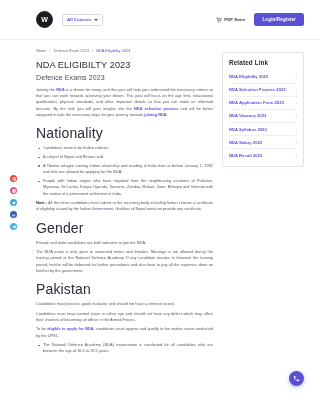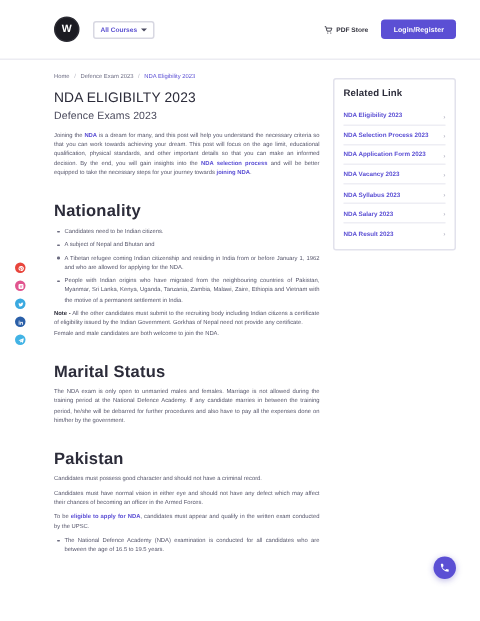--- a/index.html
+++ b/index.html
@@ -99,24 +99,24 @@
     font-size: 7px;
     font-weight: normal;
     color: #4a4a5c;
     margin-top: 2.5px;
     letter-spacing: .1px;
   }
   .intro { margin-top: 6px; font-size: 3.9px; line-height: 1.62; color: #55556a; text-align: justify; }
   .intro b, .bold-link { color: #5b4fd4; font-weight: bold; }
 
   h3.sec {
-    font-size: 11px;
-    font-weight: bold;
+    font-size: 14px;
+    font-weight: normal;
     color: #2c2c3a;
-    margin: 17px 0 4px;
+    margin: 7px 0 4px;
     letter-spacing: .15px;
   }
   p.body { font-size: 3.9px; line-height: 1.62; color: #55556a; text-align: justify; margin-bottom: 3px; }
   ul.bullets { list-style: none; margin: 0 0 3px 0; padding: 0; }
   ul.bullets li {
     position: relative;
     padding-left: 7px;
     font-size: 3.9px;
     line-height: 1.62;
     color: #55556a;
@@ -245,23 +245,23 @@
       <ul class="bullets">
         <li>Candidates need to be Indian citizens.</li>
         <li>A subject of Nepal and Bhutan and</li>
         <li>A Tibetan refugee coming Indian citizenship and residing in India from or before January 1, 1962 and who are allowed for applying for the NDA.</li>
         <li>People with Indian origins who have migrated from the neighbouring countries of Pakistan, Myanmar, Sri Lanka, Kenya, Uganda, Tanzania, Zambia, Malawi, Zaire, Ethiopia and Vietnam with the motive of a permanent settlement in India.</li>
       </ul>
       <p class="note-blk">
         <b>Note -</b><span> All the other candidates must submit to the recruiting body including Indian citizens a certificate of eligibility issued by the Indian Government. Gorkhas of Nepal need not provide any certificate.</span>
       </p>
 
+      <h3 class="sec">Gender</h3>
       <p class="body">Female and male candidates are both welcome to join the NDA.</p>
 
-      <h3 class="sec">Marital Status</h3>
       <p class="body">The NDA exam is only open to unmarried males and females. Marriage is not allowed during the training period at the National Defence Academy. If any candidate marries in between the training period, he/she will be debarred for further procedures and also have to pay all the expenses done on him/her by the government.</p>
 
       <h3 class="sec">Pakistan</h3>
       <p class="body">Candidates must possess good character and should not have a criminal record.</p>
 
       <p class="body">Candidates must have normal vision in either eye and should not have any defect which may affect their chances of becoming an officer in the Armed Forces.</p>
 
       <p class="body">
         <span>To be </span><b class="bold-link">eligible to apply for NDA</b><span>, candidates must appear and qualify in the written exam conducted by the UPSC.</span>
       </p>

